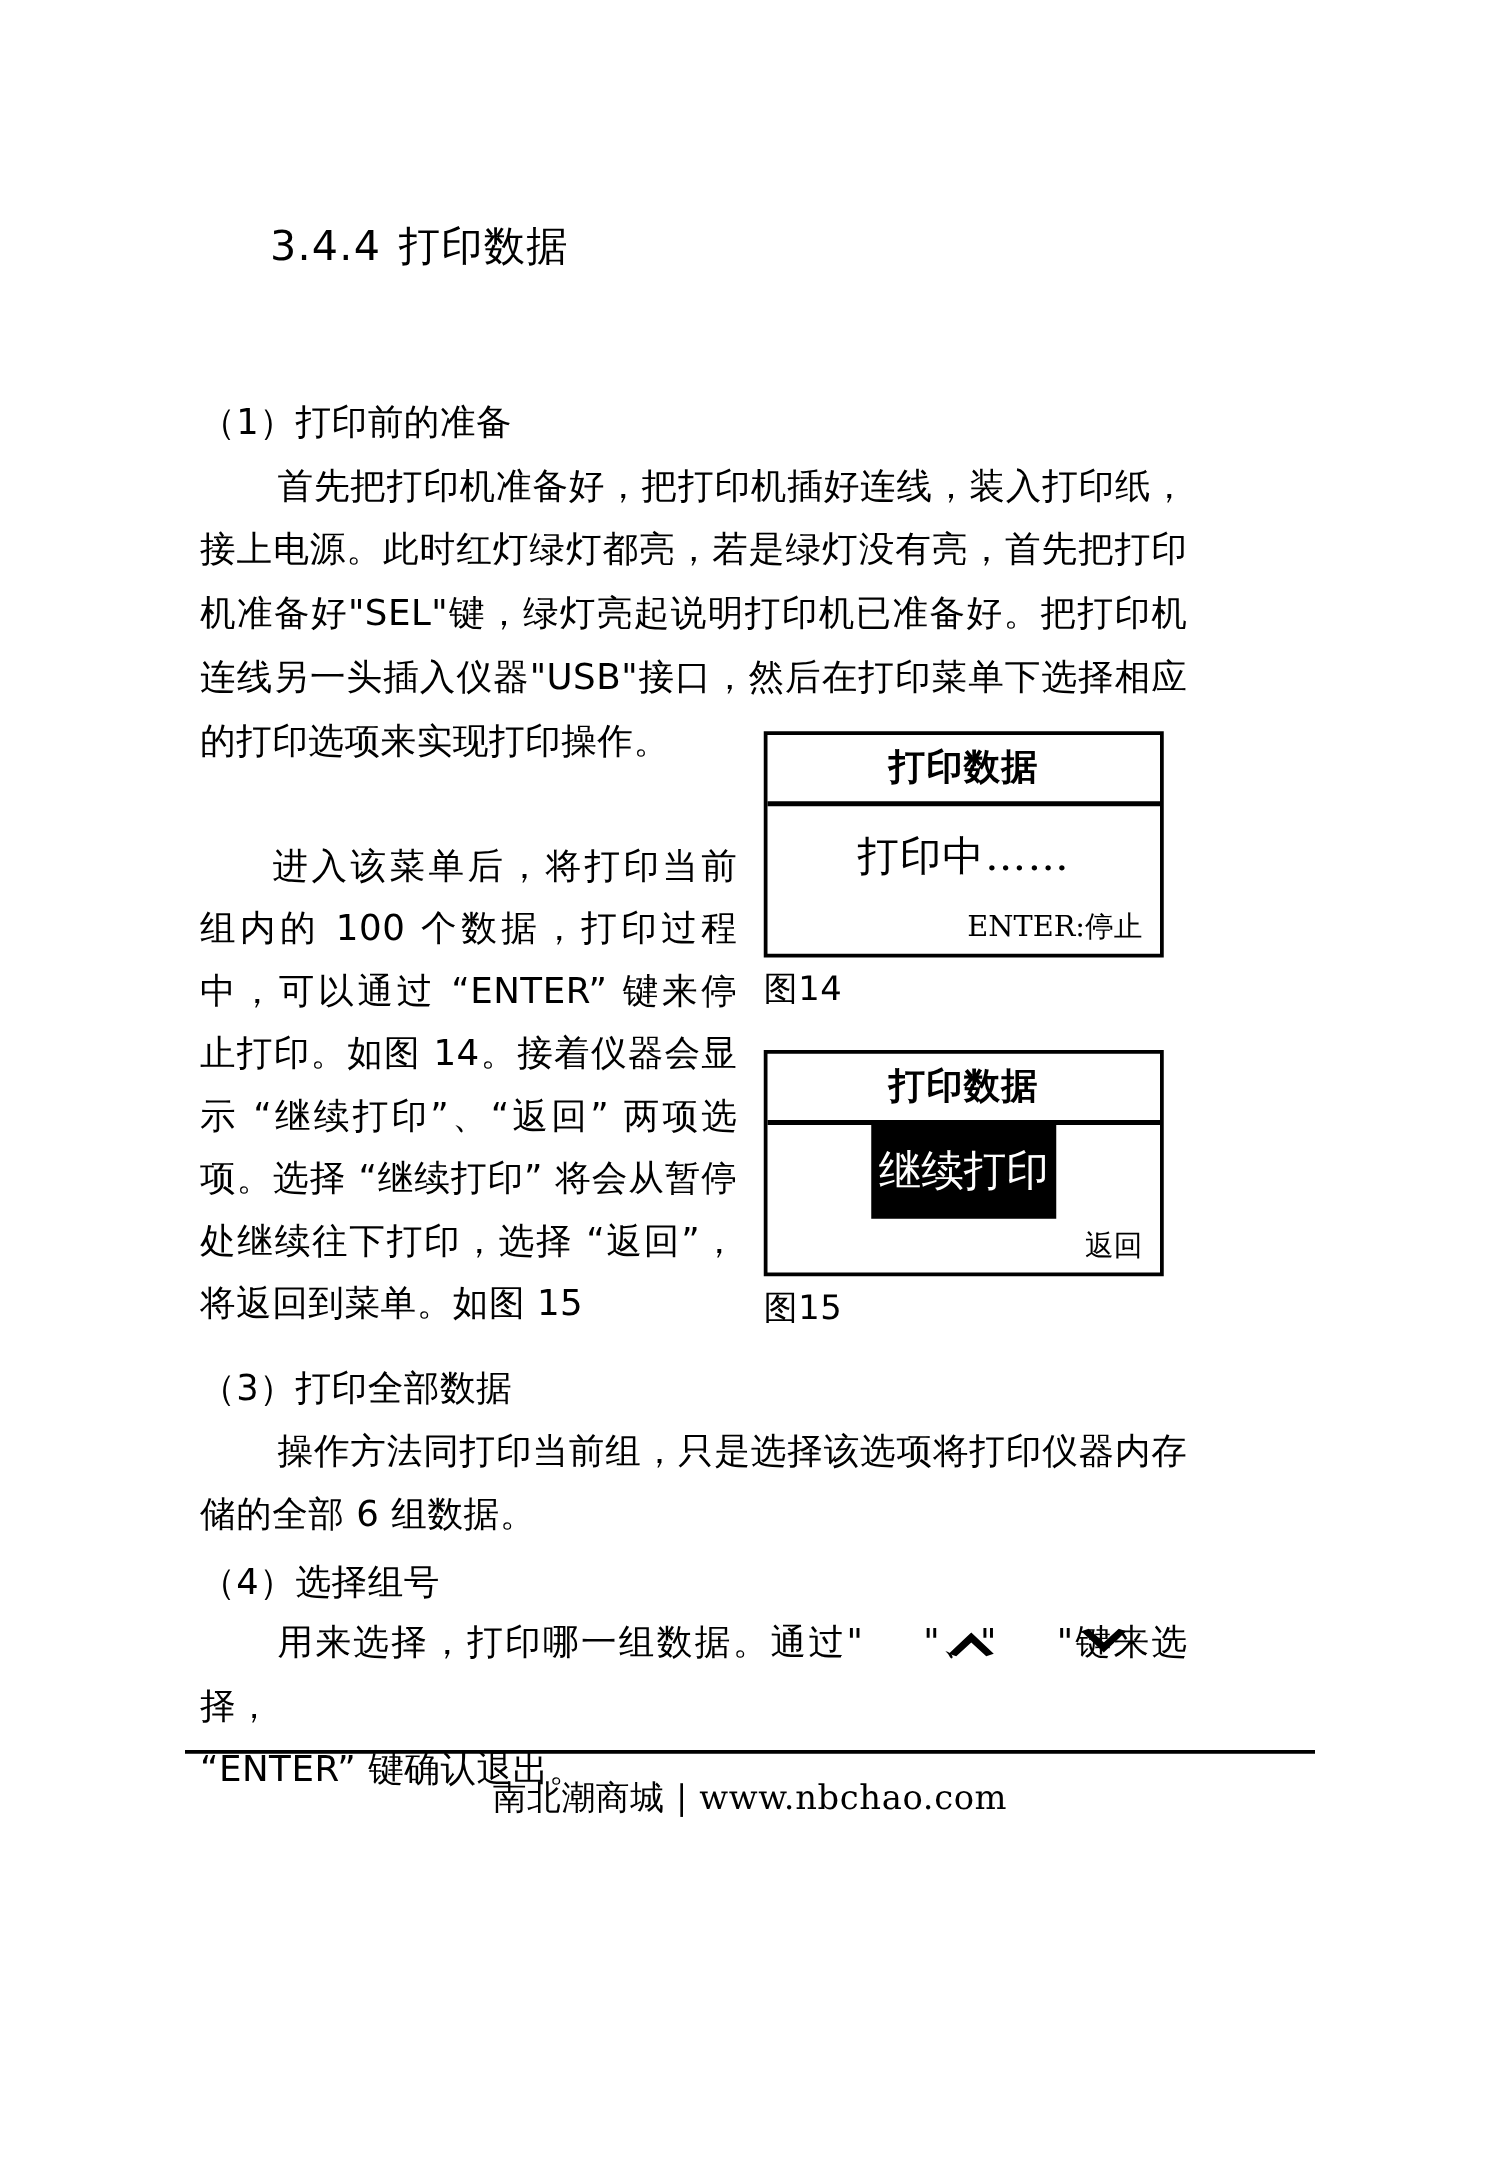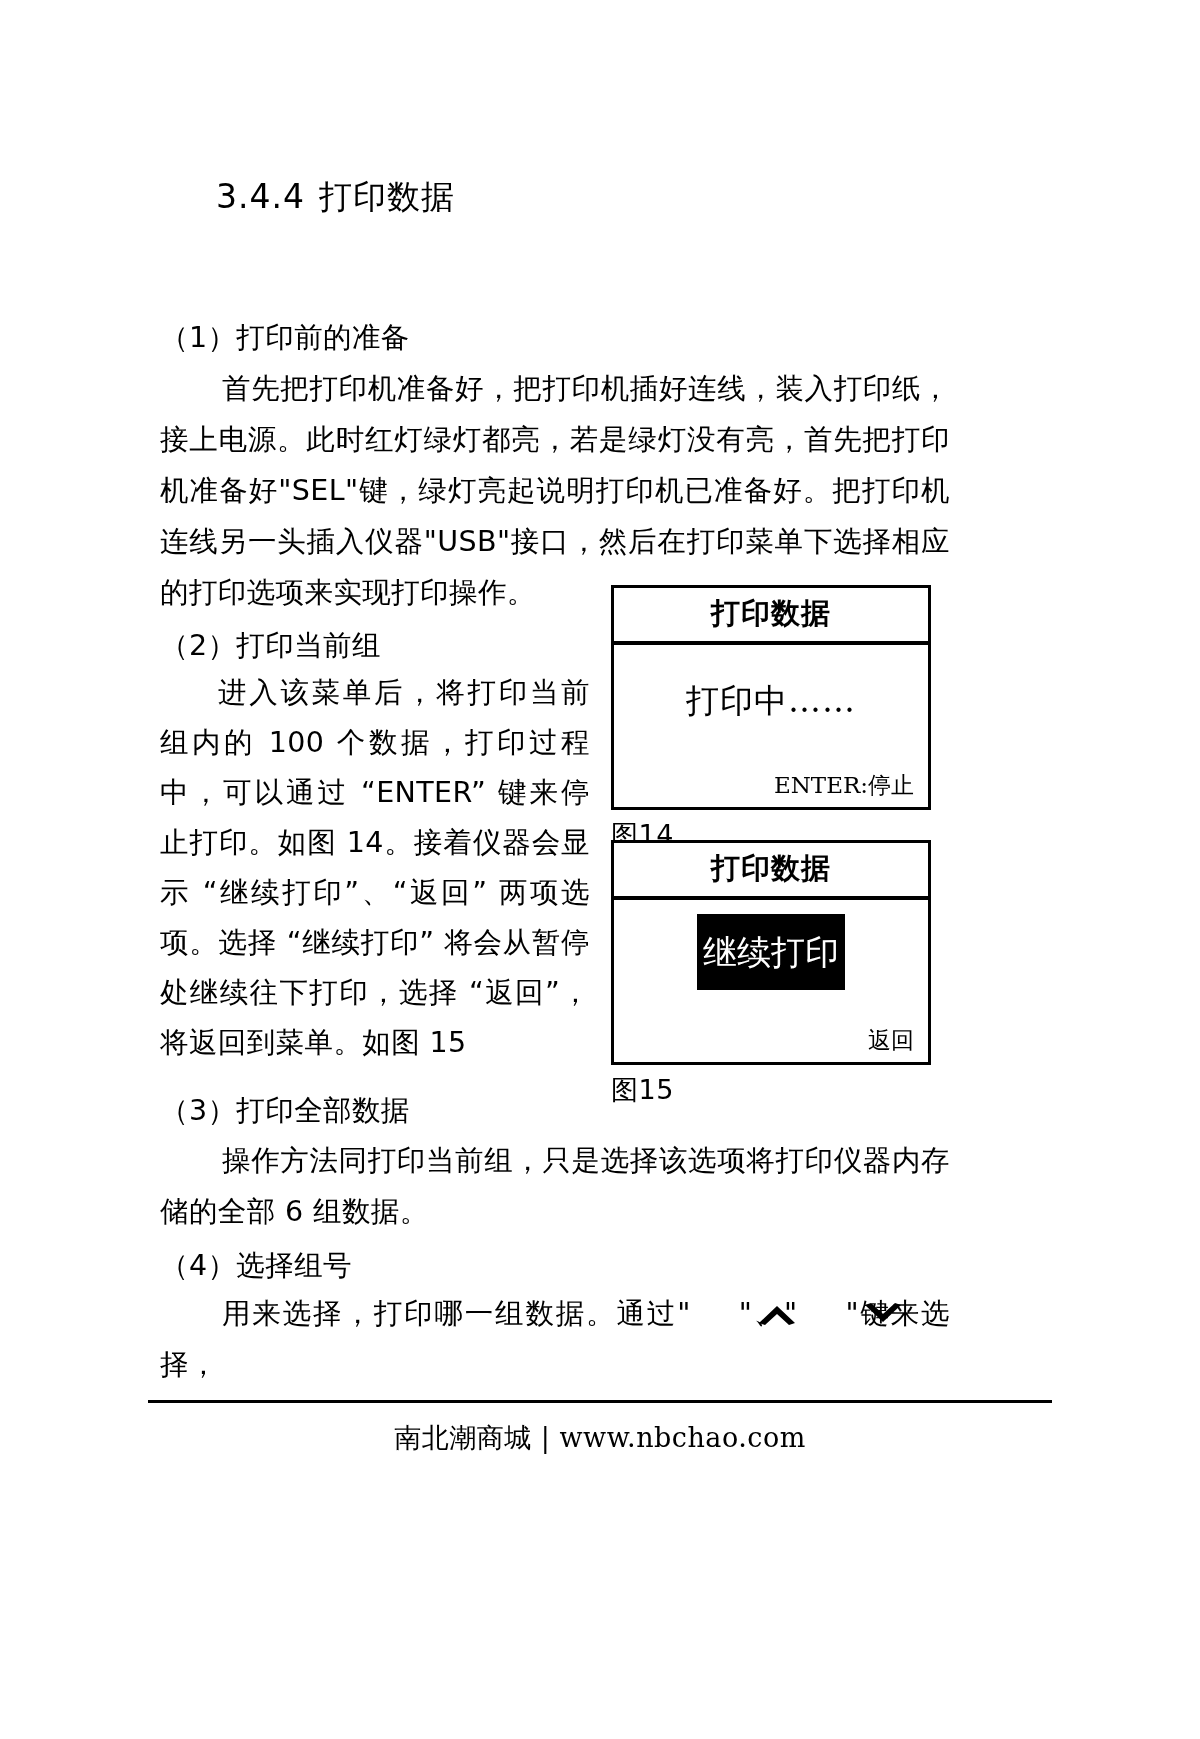--- a/index.html
+++ b/index.html
@@ -97,22 +97,21 @@
   .lcd-title {
     text-align: center;
     font-size: 29px;
     font-weight: bold;
     padding: 6px 0 7px 0;
     border-bottom: 4px solid #000;
     letter-spacing: 1px;
   }
   .lcd-body {
     position: relative;
-    height: 146px;
-    margin-top: 16px;
+    height: 118px;
   }
   .lcd-center {
     position: absolute;
     left: 0;
     right: 0;
     top: 18px;
     text-align: center;
     font-size: 33px;
     font-family: "DejaVu Serif", "Liberation Serif", serif;
     letter-spacing: 1px;
@@ -174,21 +173,20 @@
 
 
   <div class="section-title">
     <span class="num">3.4.4</span><span>打印数据</span>
   </div>
 
 
   <div class="para p-1-head">（1）打印前的准备</div>
   <div class="para p-1-body">首先把打印机准备好，把打印机插好连线，装入打印纸，接上电源。此时红灯绿灯都亮，若是绿灯没有亮，首先把打印机准备好"SEL"键，绿灯亮起说明打印机已准备好。把打印机连线另一头插入仪器"USB"接口，然后在打印菜单下选择相应的打印选项来实现打印操作。</div>
 
-  <div class="para p-2-head">（2）打印当前组</div>
   <div class="para p-2-body">进入该菜单后，将打印当前组内的 100 个数据，打印过程中，可以通过 “ENTER” 键来停止打印。如图 14。接着仪器会显示 “继续打印”、“返回” 两项选项。选择 “继续打印” 将会从暂停处继续往下打印，选择 “返回”，将返回到菜单。如图 15</div>
 
   <div class="figure fig-14">
     <div class="lcd">
       <div class="lcd-title">打印数据</div>
       <div class="lcd-body">
         <div class="lcd-center">打印中……</div>
         <div class="lcd-hint">ENTER:停止</div>
       </div>
     </div>
@@ -211,18 +209,19 @@
 
   <div class="para p-4-head">（4）选择组号</div>
   <div class="para p-4-body">
     <div class="p-4-line1">
       <span>用来选择，打印哪一组数据。通过"</span><span class="arrow-glyph"><svg viewBox="0 0 44 26" width="44" height="26">
             <path d="M4 22 L22 5 L40 22 L34 24 L22 13 L10 24 Z" fill="#000"></path>
           </svg></span><span>"、"</span><span class="arrow-glyph"><svg viewBox="0 0 44 26" width="44" height="26">
             <path d="M4 4 L10 2 L22 13 L34 2 L40 4 L22 21 Z" fill="#000"></path>
           </svg></span><span>"键来选择，</span>
     </div>
+    <div class="p-4-line2">“ENTER” 键确认退出。</div>
   </div>
 
   <div class="footer-rule"></div>
   <div class="footer-text">南北潮商城 | www.nbchao.com</div>
 
 </div>
 
 </body></html>

